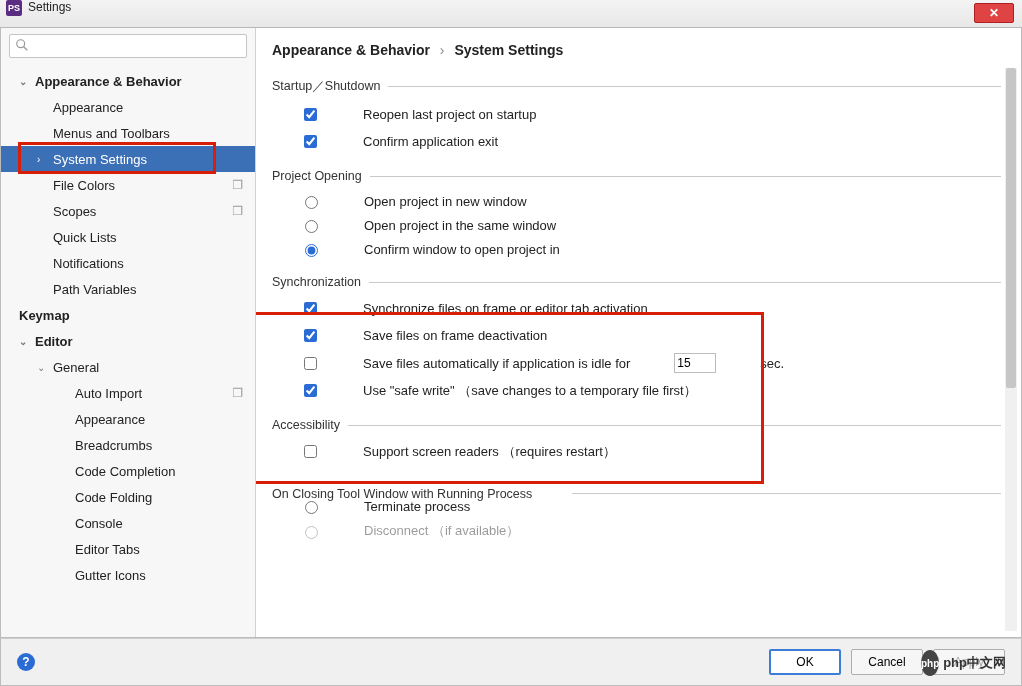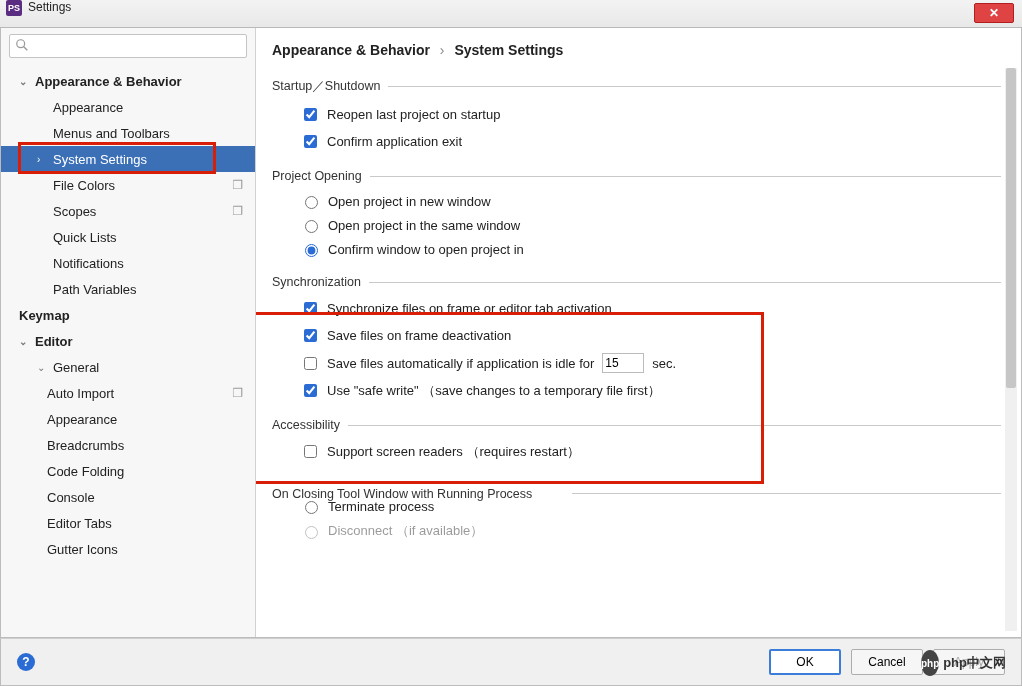--- a/index.html
+++ b/index.html
@@ -18,42 +18,42 @@
   .sidebar { width:255px; background:#f7f7f7; border-right:1px solid #d1d1d1; display:flex; flex-direction:column; }
   .search-wrap { padding:6px 8px; }
   .search { width:100%; height:24px; border:1px solid #c4c4c4; border-radius:2px; padding:0 6px 0 22px; font-size:12px; background:#fff; }
   .search-wrap { position:relative;}
   .search-wrap .mag { position:absolute; left:14px; top:10px; width:14px; height:14px; color:#999; }
 
   .tree { flex:1; overflow:auto; font-size:13px; color:#222; padding-top:4px;}
   .tree-item { display:flex; align-items:center; height:26px; padding-left:18px; cursor:default; position:relative;}
   .tree-item.lvl1 { padding-left:34px; font-weight:bold;}
   .tree-item.lvl2 { padding-left:52px; }
-  .tree-item.lvl3 { padding-left:46px; }
+  .tree-item.lvl3 { padding-left:74px; }
   .tree-item .chev { position:absolute; color:#777; font-size:10px; }
   .tree-item.lvl1 .chev { left:18px; }
   .tree-item.lvl2 .chev { left:36px; }
   .tree-item.selected { background:#3b6fb6; color:#fff; }
   .tree-item.selected .chev { color:#fff; }
   .tree-item .copy-icon { position:absolute; right:12px; color:#9a9a9a; font-size:12px;}
   .tree-item.top { font-weight:bold; padding-left:18px;}
 
   
   .red-box-tree { position:absolute; border:3px solid #d81e06; pointer-events:none; }
 
   
   .content { flex:1; padding:10px 20px 0 16px; overflow:hidden; position:relative; }
   .breadcrumb { font-size:14px; font-weight:bold; color:#222; padding:4px 0 14px 0;}
   .breadcrumb .sep { color:#888; padding:0 6px; font-weight:normal;}
   .scroll { position:absolute; right:4px; top:40px; bottom:6px; width:12px; background:#f0f0f0;}
   .scroll .thumb { position:absolute; left:1px; right:1px; top:0; height:320px; background:#c6c6c6; border-radius:2px;}
 
   fieldset.section { border:none; border-top:1px solid #c9c9c9; margin:6px 0 14px 0; padding:6px 0 0 0;}
   fieldset.section legend { font-size:12.5px; color:#333; padding:0 8px 0 0; margin-left:0;}
-  .opt-row { display:flex; align-items:center; font-size:13px; color:#222; padding:4px 0 4px 28px; }
+  .opt-row { display:flex; align-items:center; font-size:13px; color:#222; padding:4px 0 4px 28px;gap:36px; }
   .opt-row input[type=checkbox], .opt-row input[type=radio] { margin-right:10px; accent-color:#2a6bd4;}
   .opt-row .num { width:42px; height:20px; border:1px solid #bcbcbc; font-size:12px; text-align:left; margin:0 8px;}
   .sec-title-plain { font-size:12.5px; color:#333; padding:8px 0 6px 0;}
 
   .red-box-sync { position:absolute; border:3px solid #d81e06; pointer-events:none; }
   .arrow-svg { position:absolute; pointer-events:none; }
 
   
   .footer { position:absolute; left:0; right:0; bottom:0; height:48px; background:#f0f0f0; border:1px solid #bcbcbc; border-top:1px solid #cfcfcf; display:flex; align-items:center; padding:0 16px;}
   .help-icon { width:18px; height:18px; border-radius:50%; background:#2a6bd4; color:#fff; font-size:12px; display:flex; align-items:center; justify-content:center; font-weight:bold;}
@@ -131,20 +131,23 @@
           <span>Auto  Import</span>
           <span class="copy-icon">❐</span>
         </div>
       <div class="tree-item lvl3">
           <span>Appearance</span>
         </div>
       <div class="tree-item lvl3">
           <span>Breadcrumbs</span>
         </div>
       <div class="tree-item lvl3">
+          <span>Code  Completion</span>
+        </div>
+      <div class="tree-item lvl3">
           <span>Code  Folding</span>
         </div>
       <div class="tree-item lvl3">
           <span>Console</span>
         </div>
       <div class="tree-item lvl3">
           <span>Editor  Tabs</span>
         </div>
       <div class="tree-item lvl3">
           <span>Gutter  Icons</span>

